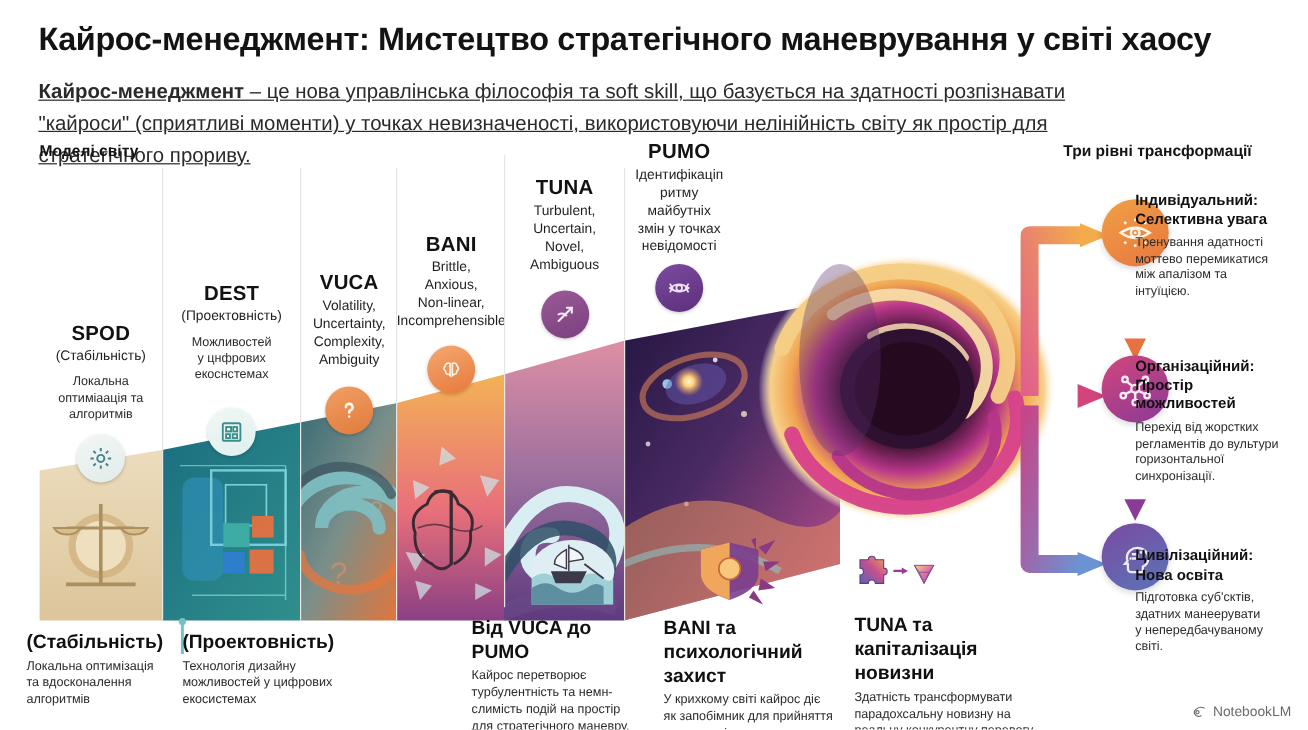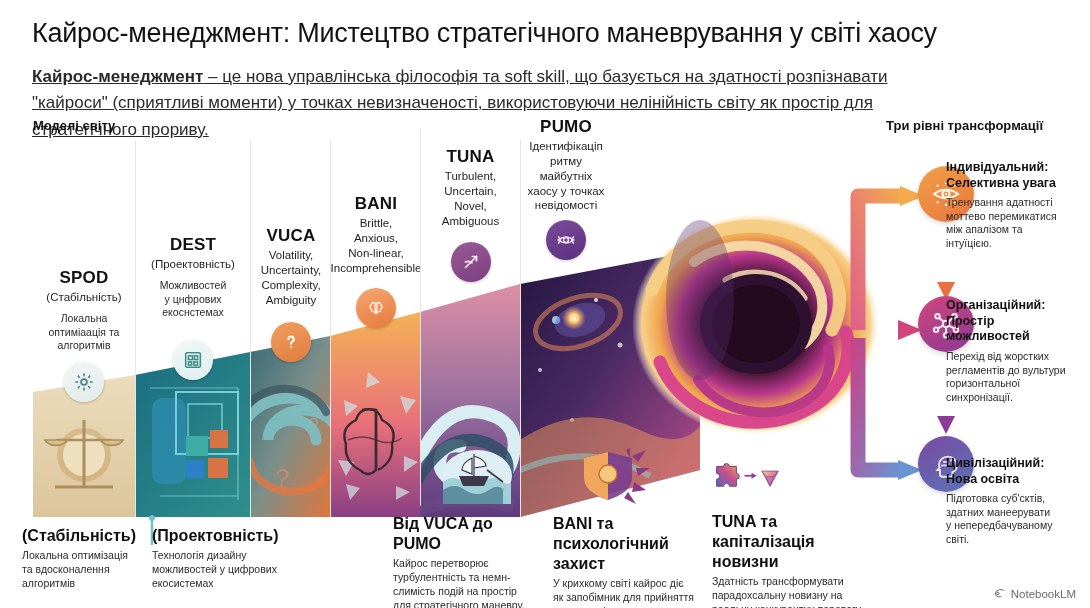--- a/index.html
+++ b/index.html
@@ -6,21 +6,21 @@
   body{
     width:1090px;height:608px;position:relative;overflow:hidden;
     font-family:"Liberation Sans","DejaVu Sans",sans-serif;
     color:#1b1b1b;
   }
   .canvas{position:absolute;inset:0;width:1090px;height:608px;}
 
   
   .title{
     position:absolute;left:32px;top:18px;width:1030px;
-    font-size:27px;font-weight:400;letter-spacing:-.3px;color:#131313;
+    font-size:27px;font-weight:700;letter-spacing:-.3px;color:#131313;
     line-height:1.15;
   }
   .subtitle{
     position:absolute;left:32px;top:64px;width:890px;
     font-size:17px;line-height:1.55;color:#2a2a2a;text-decoration:underline;
   }
   .subtitle b{font-weight:700;}
 
   
   .sec-label{position:absolute;font-size:13px;font-weight:700;color:#141414;}
@@ -371,21 +371,21 @@
       </svg>
     </div>
   </div>
 
   <div class="stage" style="left:520px;top:140px;width:90px;height:377px;background:transparent">
     <div class="txt" style="top:-23px;width:110px;left:-10px">
       <div class="acr">PUMO</div>
       <div class="sub pre" style="white-space: pre-line;">Ідентифікаціп
 ритму
 майбутніх
-хаосу у точках
+змін у точках
 невідомості</div>
     </div>
     <div class="badge" style="top:80px;background:linear-gradient(160deg,#7b4a9c,#5d2f7e)">
       <svg viewBox="0 0 24 24" fill="none" stroke="#efe3f4" stroke-width="1.6">
         <path d="M3.5 12 Q12 5.5 20.5 12 Q12 18.5 3.5 12 Z"></path>
         <circle cx="12" cy="12" r="2.6"></circle>
         <path d="M3.5 8 L6 12 L3.5 16M20.5 8 L18 12 L20.5 16"></path>
       </svg>
     </div>
   </div>

